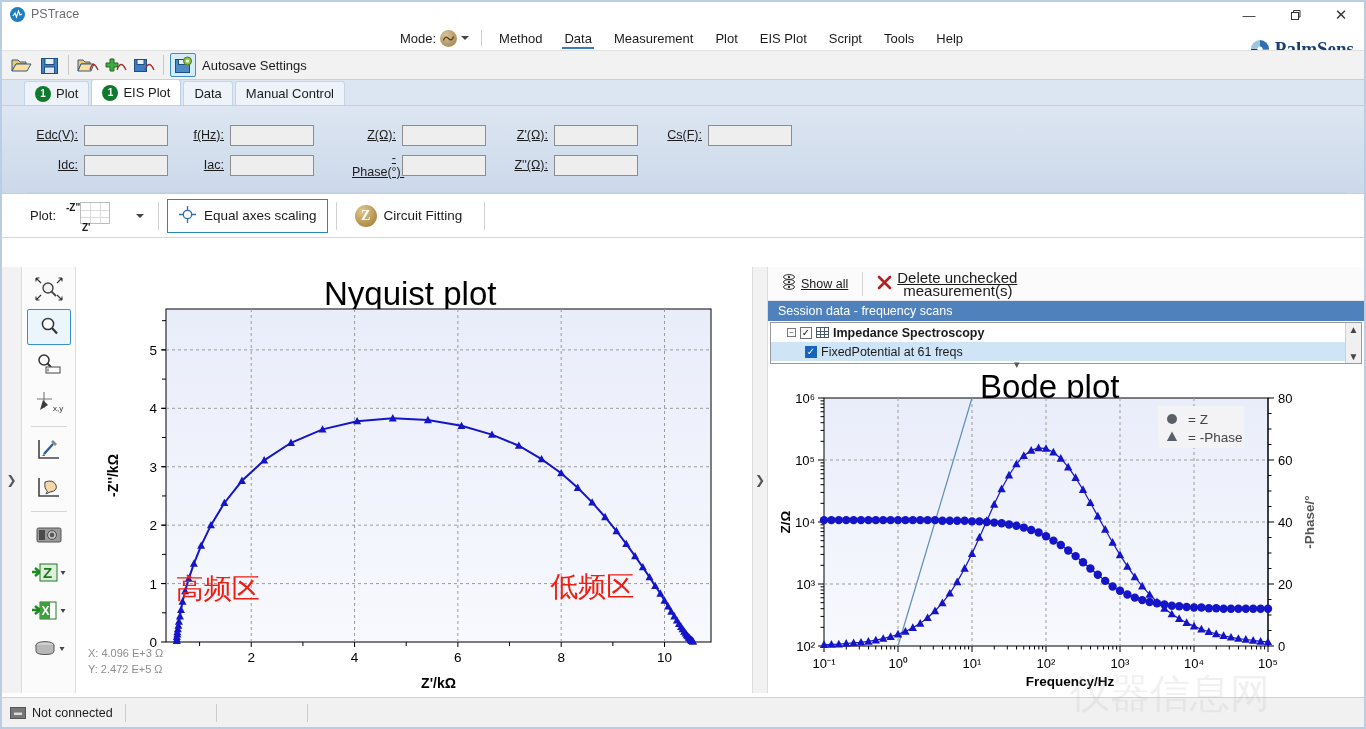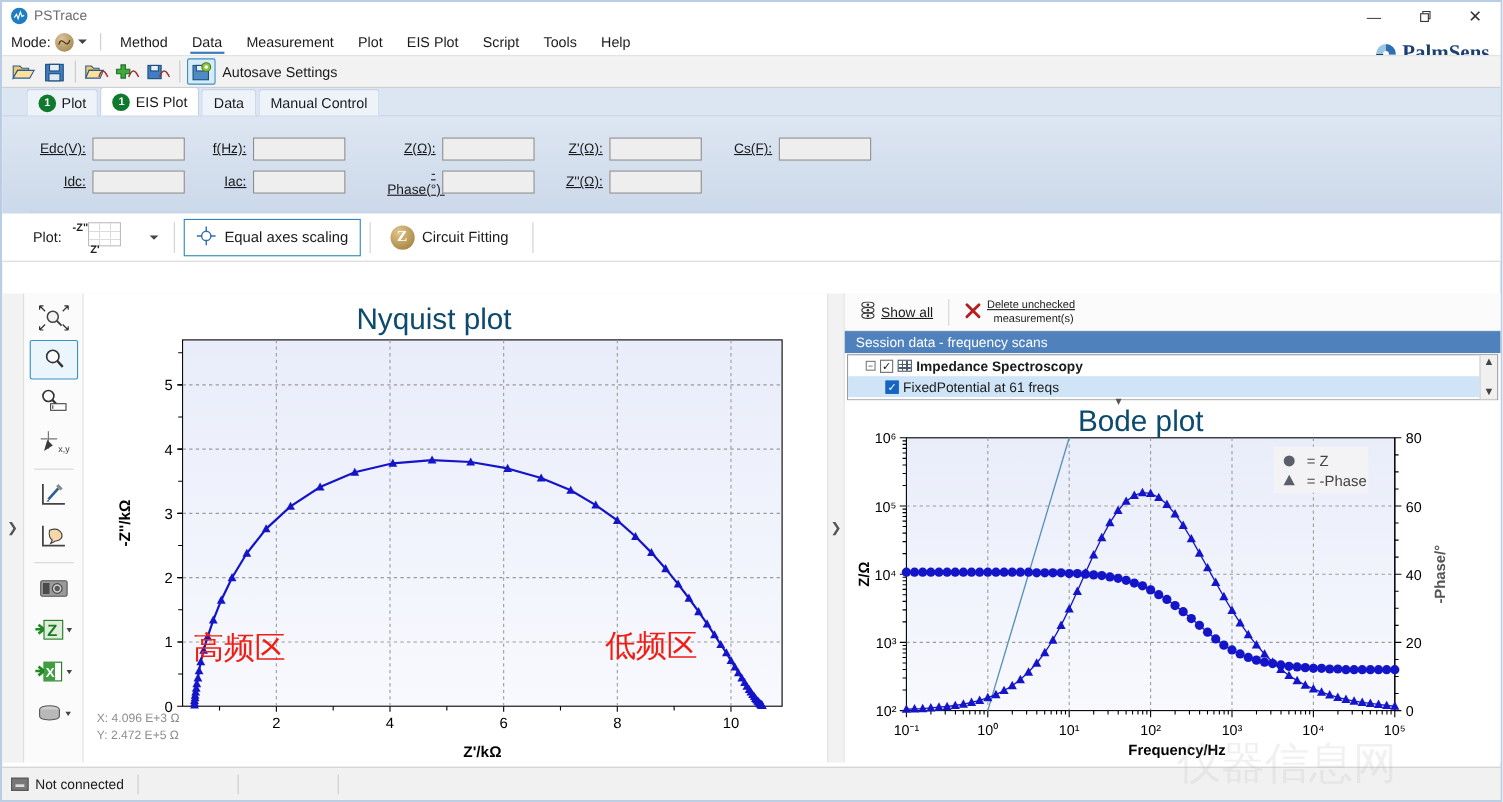--- a/index.html
+++ b/index.html
@@ -36,21 +36,21 @@
   .winbtns { position:absolute; right:0; top:0; display:flex; }
   .winbtn {
     width:46px; height:26px; display:flex; align-items:center;
     justify-content:center; color:#333; font-size:13px;
   }
   .winbtn.close { font-size:15px; }
 
   
   .menubar {
     height:24px; display:flex; align-items:center;
-    padding-left:6px; background:#fff; position:relative;
+    padding-left:6px; background:#fff; position:relative;justify-content:center;
   }
   .mode-box { display:flex; align-items:center; gap:4px; padding:0 6px 0 2px; }
   .mode-label { font-size:13px; }
   .mode-icon {
     width:17px; height:17px; border-radius:50%;
     background:radial-gradient(circle at 35% 30%, #d8c39a, #9c7c46);
     display:flex; align-items:center; justify-content:center;
     color:#5a4420; font-size:10px;
   }
   .caret-down {
@@ -191,32 +191,32 @@
   .mid-expander {
     width:16px; background:#f2f2f2; border-left:1px solid #dcdcdc;
     border-right:1px solid #dcdcdc;
     display:flex; align-items:center; justify-content:center;
     color:#555; font-size:12px;
   }
   .rightcol { width:596px; background:#ffffff; display:flex; flex-direction:column; }
 
   
   .plot-title {
-    position:absolute; color:#0c4a6e; font-size:27px;
+    position:absolute; color:#000000; font-size:33px;
     font-family:"Liberation Sans", sans-serif;
   }
 
   
   .tree-toolbar {
     height:34px; display:flex; align-items:center; padding-left:8px;
     background:#fbfbfb; border-bottom:1px solid #e6e6e6; gap:4px;
   }
   .tt-item { display:flex; align-items:center; gap:5px; font-size:12.5px; padding:0 6px;text-decoration:underline; }
   .tt-sep { width:1px; height:24px; background:#d4d4d4; margin:0 4px; }
-  .two-line { line-height:13px; font-size:10px; }
+  .two-line { line-height:13px; font-size:15px; }
   .session-hdr {
     height:20px; background:#4f81bd; color:#fff; font-size:12.5px;
     display:flex; align-items:center; padding-left:10px;
   }
   .tree-box {
     height:42px; border:1px solid #9a9a9a; margin:1px 2px 0 2px;
     background:#fff; display:flex; position:relative;
   }
   .tree-rows { flex:1; }
   .trow { height:19px; display:flex; align-items:center; font-size:12.5px; padding-left:16px; gap:4px;}

